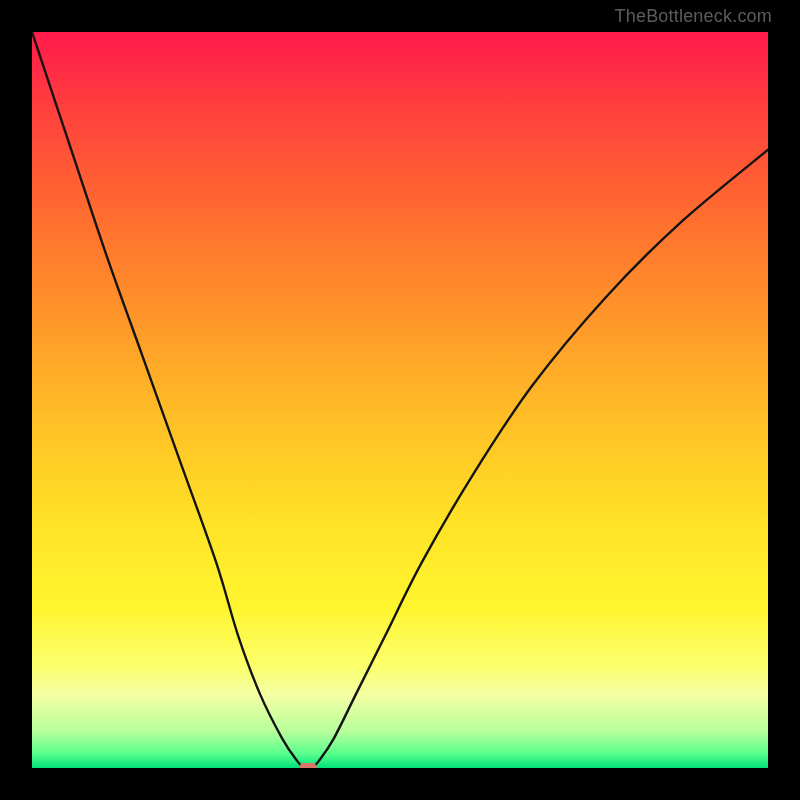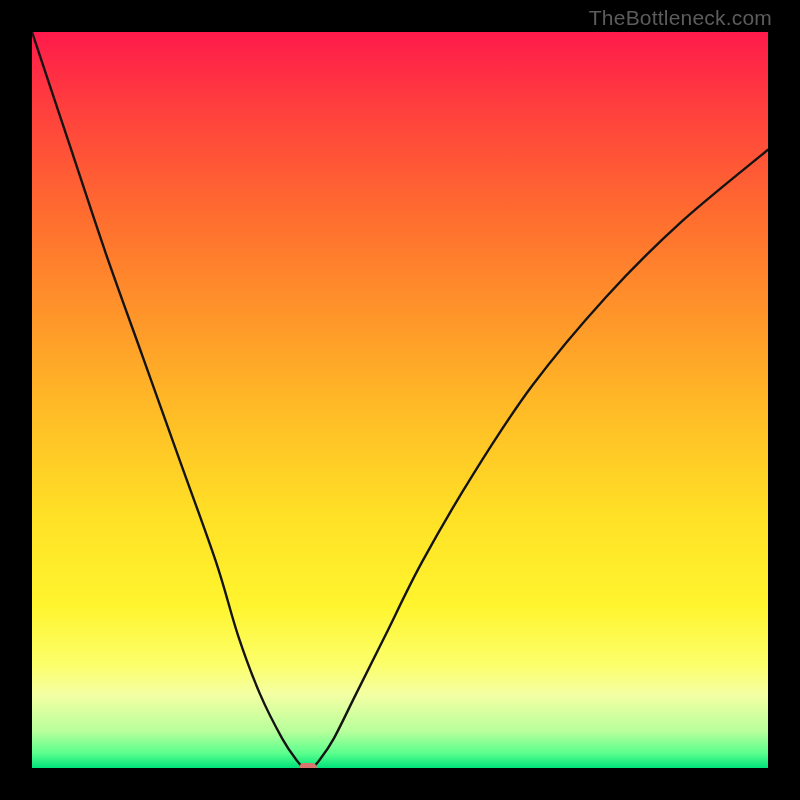--- a/index.html
+++ b/index.html
@@ -52,21 +52,21 @@
     width: 18px;
     height: 10px;
     border-radius: 5px;
     transform: translate(-50%, -50%);
   }
   .watermark {
     position: absolute;
     top: 6px;
     right: 28px;
     color: #5c5c5c;
-    font-size: 21px;
+    font-size: 18px;
     letter-spacing: 0.2px;
     font-weight: 400;
   }
 </style>
 </head>
 <body>
 
 <div class="frame">
   <div class="plot-area">
     <div class="gradient-bg"></div>

